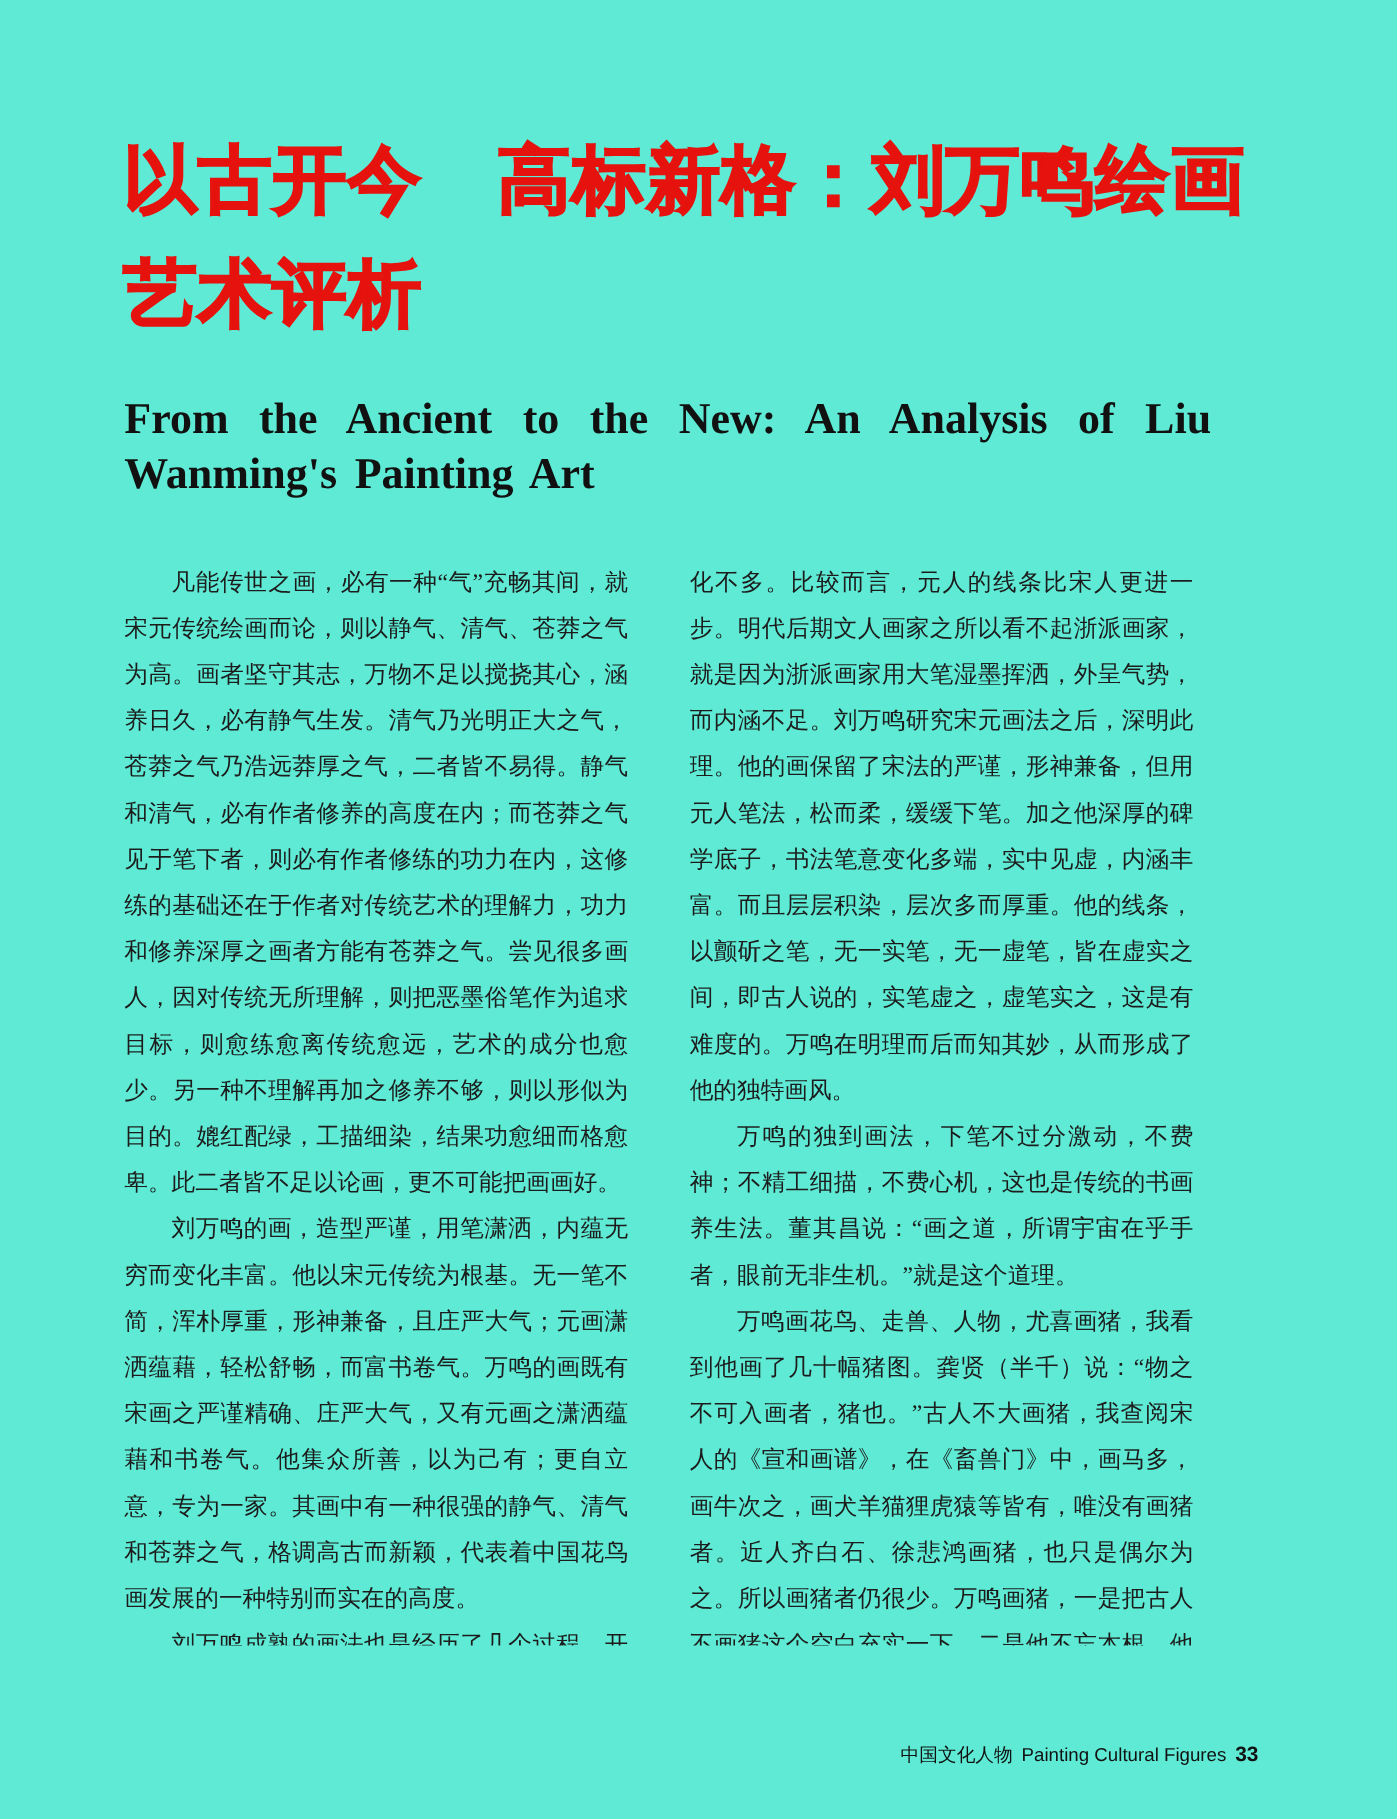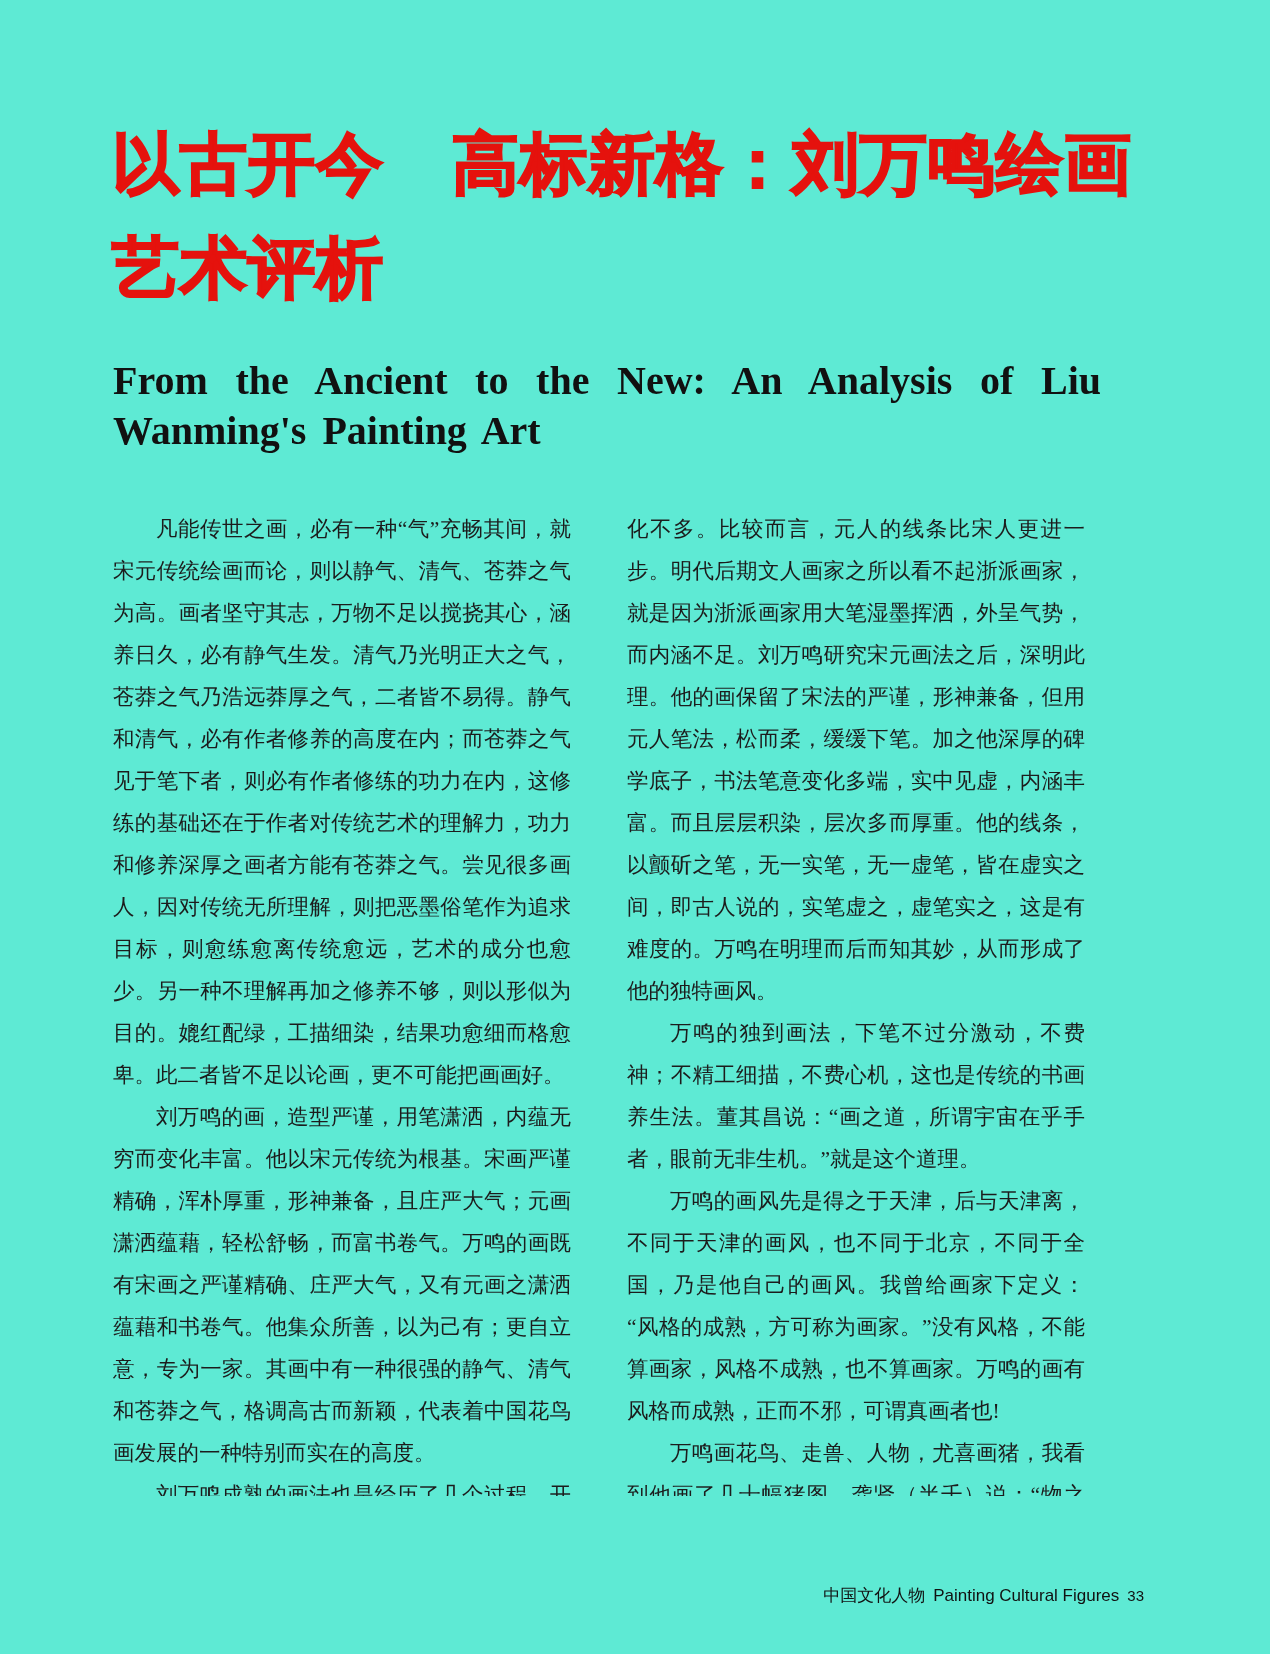--- a/index.html
+++ b/index.html
@@ -51,43 +51,42 @@
   .footer {
     position:absolute; right:126px; top:1584px;
     font-family:"Liberation Sans", sans-serif;
     font-size:17px;
     color:#111;
     display:flex; align-items:baseline; gap:8px;
     white-space:nowrap;
     justify-content:flex-end;
   }
   .footer .page-num {
-    font-weight:normal;
-    font-size:15px;
+    font-weight:bold;
+    font-size:19px;
   }
 </style>
 </head>
 <body>
 
 <div class="page">
 
   <h1 class="title-cn" style="color: rgb(229, 18, 13);">以古开今　高标新格：刘万鸣绘画艺术评析</h1>
 
   <h2 class="title-en">From the Ancient to the New: An Analysis of Liu Wanming's Painting Art</h2>
 
   <div class="body-columns">
     <div class="column column-left">
         <p class="indent">凡能传世之画，必有一种“气”充畅其间，就宋元传统绘画而论，则以静气、清气、苍莽之气为高。画者坚守其志，万物不足以搅挠其心，涵养日久，必有静气生发。清气乃光明正大之气，苍莽之气乃浩远莽厚之气，二者皆不易得。静气和清气，必有作者修养的高度在内；而苍莽之气见于笔下者，则必有作者修练的功力在内，这修练的基础还在于作者对传统艺术的理解力，功力和修养深厚之画者方能有苍莽之气。尝见很多画人，因对传统无所理解，则把恶墨俗笔作为追求目标，则愈练愈离传统愈远，艺术的成分也愈少。另一种不理解再加之修养不够，则以形似为目的。媲红配绿，工描细染，结果功愈细而格愈卑。此二者皆不足以论画，更不可能把画画好。</p>
-        <p class="indent">刘万鸣的画，造型严谨，用笔潇洒，内蕴无穷而变化丰富。他以宋元传统为根基。宋画严谨精确，浑朴厚重，形神兼备，且庄严大气；元画潇洒蕴藉，轻松舒畅，而富书卷气。万鸣的画既有宋画之严谨精确、庄严大气，又有元画之潇洒蕴藉和书卷气。他集众所善，以为己有；更自立意，专为一家。其画中有一种很强的静气、清气和苍莽之气，格调高古而新颖，代表着中国花鸟画发展的一种特别而实在的高度。</p>
+        <p class="indent">刘万鸣的画，造型严谨，用笔潇洒，内蕴无穷而变化丰富。他以宋元传统为根基。无一笔不简，浑朴厚重，形神兼备，且庄严大气；元画潇洒蕴藉，轻松舒畅，而富书卷气。万鸣的画既有宋画之严谨精确、庄严大气，又有元画之潇洒蕴藉和书卷气。他集众所善，以为己有；更自立意，专为一家。其画中有一种很强的静气、清气和苍莽之气，格调高古而新颖，代表着中国花鸟画发展的一种特别而实在的高度。</p>
         <p class="indent">刘万鸣成熟的画法也是经历了几个过程。开始他的画基本上是流行画法中的宋元法。比如他先前画的树叶，以大笔湿墨分浓淡挥洒而成，画鸟也如此。这其实是流行画法，更多的是吸收了天津几位名家的笔法，当然也增加一些自己的笔法。他的线条大多源于元。万鸣是学者型画家，他研究过历代画论，也研究过历代画法。师宋主要师法北宋，他认为南宋气就弱了。北宋和元代的绘画中都很少有大片的墨，元不但没有大片的墨，也没有太重的墨。周亮工说：“画有繁减，乃论笔墨，非论境界也。北宋人千丘万壑，无一笔不简；元人枯枝瘦石，无一笔不繁。”元人用干墨，缓缓下笔，借以书法笔意，轻重、疾徐，提按转折，一笔之中，变化多端，蕴藉无穷，故笔画虽简，而线条内涵无穷，即“无一笔不繁”。宋人画山，如范宽之《溪山行旅》，千笔万笔，每一笔实实在在，但也很简，即内在变</p>
       </div>
     <div class="column column-right">
         <p class="">化不多。比较而言，元人的线条比宋人更进一步。明代后期文人画家之所以看不起浙派画家，就是因为浙派画家用大笔湿墨挥洒，外呈气势，而内涵不足。刘万鸣研究宋元画法之后，深明此理。他的画保留了宋法的严谨，形神兼备，但用元人笔法，松而柔，缓缓下笔。加之他深厚的碑学底子，书法笔意变化多端，实中见虚，内涵丰富。而且层层积染，层次多而厚重。他的线条，以颤斫之笔，无一实笔，无一虚笔，皆在虚实之间，即古人说的，实笔虚之，虚笔实之，这是有难度的。万鸣在明理而后而知其妙，从而形成了他的独特画风。</p>
         <p class="indent">万鸣的独到画法，下笔不过分激动，不费神；不精工细描，不费心机，这也是传统的书画养生法。董其昌说：“画之道，所谓宇宙在乎手者，眼前无非生机。”就是这个道理。</p>
-        <p class="indent">万鸣的画风先是得之于天津，后与天津离，不同于天津的画风，也不同于北京，不同于全国，乃是他自己的画风。我曾给画家下定义：“风格的成熟，方可称为画家。”没有风格，不能算画家，风格不成熟，也不算画家。万鸣的画有风格而成熟，正而不邪，可谓真画者也!</p>
         <p class="indent">万鸣画花鸟、走兽、人物，尤喜画猪，我看到他画了几十幅猪图。龚贤（半千）说：“物之不可入画者，猪也。”古人不大画猪，我查阅宋人的《宣和画谱》，在《畜兽门》中，画马多，画牛次之，画犬羊猫狸虎猿等皆有，唯没有画猪者。近人齐白石、徐悲鸿画猪，也只是偶尔为之。所以画猪者仍很少。万鸣画猪，一是把古人不画猪这个空白充实一下，二是他不忘本根。他生于农村，少时见到猪是常事，农家没有不养猪的，他对猪有特殊的感情。所以，他画猪尤下工夫，他画了一个长卷，上有一二十只猪。他画《田间》《悠哉》《踏青》《观秋》《秋意》等都以猪为主体。他画的猪也不同于齐白石、徐悲鸿等。他也是用元法化宋之法加之他自己的短戳笔法而画成，万鸣画的猪，不但画出猪之形状，猪之精神，更画出各种猪的特色和性情。这不仅是他的功力所致，也是他爱猪的精神所致。时人有曰：“齐白石画虾，徐悲鸿画马，黄胄画驴，李可染画牛，刘万鸣画</p>
       </div>
   </div>
 
   <div class="footer">
     <span>中国文化人物</span>
     <span>Painting Cultural Figures</span>
     <span class="page-num">33</span>
   </div>
 

